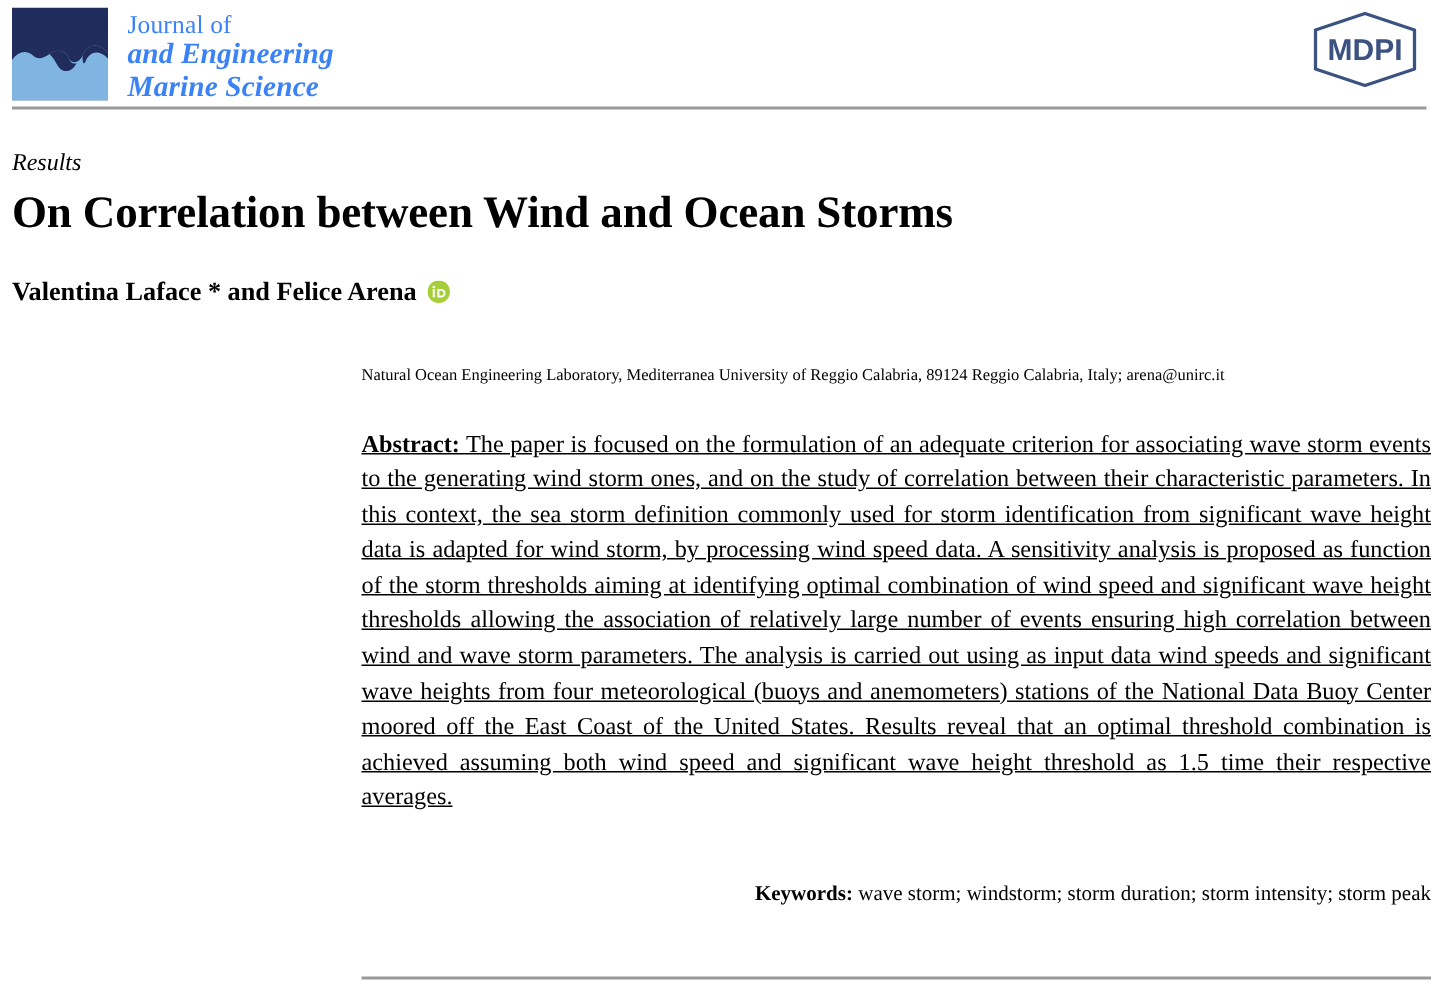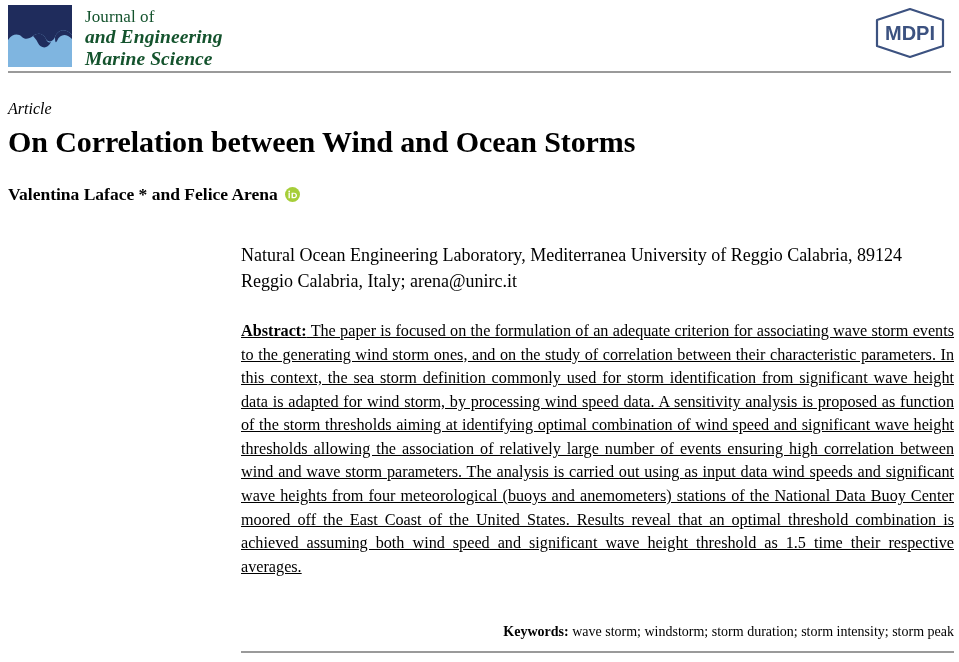--- a/index.html
+++ b/index.html
@@ -47,21 +47,21 @@
     width: 64px;
     height: 62px;
     flex: 0 0 auto;
     display: block;
   }
 
   .journal-title {
     margin-left: 13px;
     padding-top: 2px;
     line-height: 1.12;
-    color: #14532d;
+    color: #3b82f6;
   }
   .journal-title .line-top {
     font-size: 17px;
     font-weight: normal;
     letter-spacing: 0.1px;
   }
   .journal-title .line-main {
     font-size: 19.5px;
     font-weight: bold;
     font-style: italic;
@@ -126,21 +126,21 @@
 
   
   .body-col {
     position: absolute;
     left: 241px;
     top: 243px;
     width: 713px;
   }
 
   .affiliation {
-    font-size: 18px;
+    font-size: 11px;
     line-height: 1.42;
     margin: 0;
     text-align: left;
   }
   .correspondence {
     font-size: 14.6px;
     line-height: 1.42;
     margin: 3px 0 0 0;
     padding-left: 15px;
     text-indent: -15px;
@@ -205,21 +205,21 @@
 
     <svg class="mdpi-logo" viewBox="0 0 74 54">
       <polygon points="37,3 70,14 70,40 37,51 4,40 4,14" fill="none" stroke="#3C5280" stroke-width="2.2" stroke-linejoin="round"></polygon>
       <text x="37" y="34" text-anchor="middle" font-family="Liberation Sans, sans-serif" font-size="20" font-weight="bold" fill="#3C5280">MDPI</text>
     </svg>
   </div>
 
   <div class="rule-top"></div>
 
   <div class="title-block">
-    <p class="article-type">Article</p>
+    <p class="article-type">Results</p>
     <h1 class="paper-title">On Correlation between Wind and Ocean Storms</h1>
   </div>
 
   <div class="authors">
     <span>Valentina Laface * and Felice Arena</span>
     <svg class="orcid-icon" viewBox="0 0 32 32">
       <circle cx="16" cy="16" r="16" fill="#A6CE39"></circle>
       <rect x="7.5" y="12" width="2.9" height="12" fill="#ffffff"></rect>
       <circle cx="8.95" cy="9.2" r="1.9" fill="#ffffff"></circle>
       <path d="M14 12 L14 24 L19.2 24 C23 24 25.6 21.4 25.6 18 C25.6 14.6 23 12 19.2 12 Z

